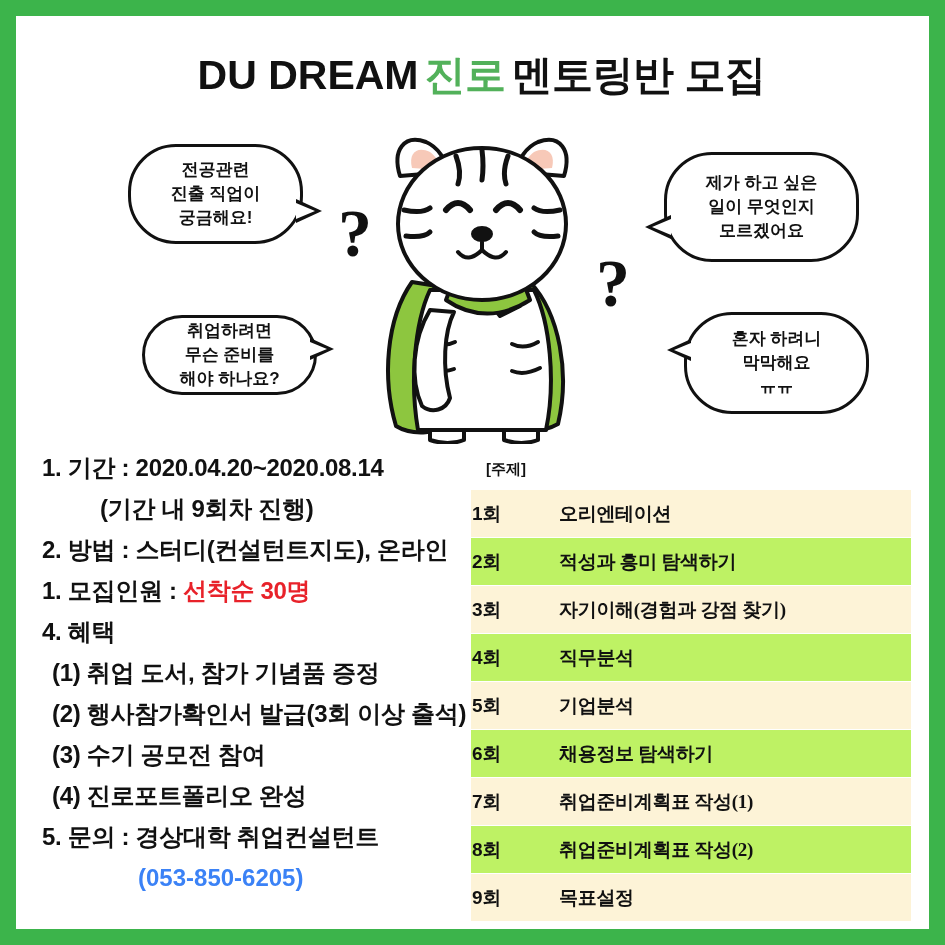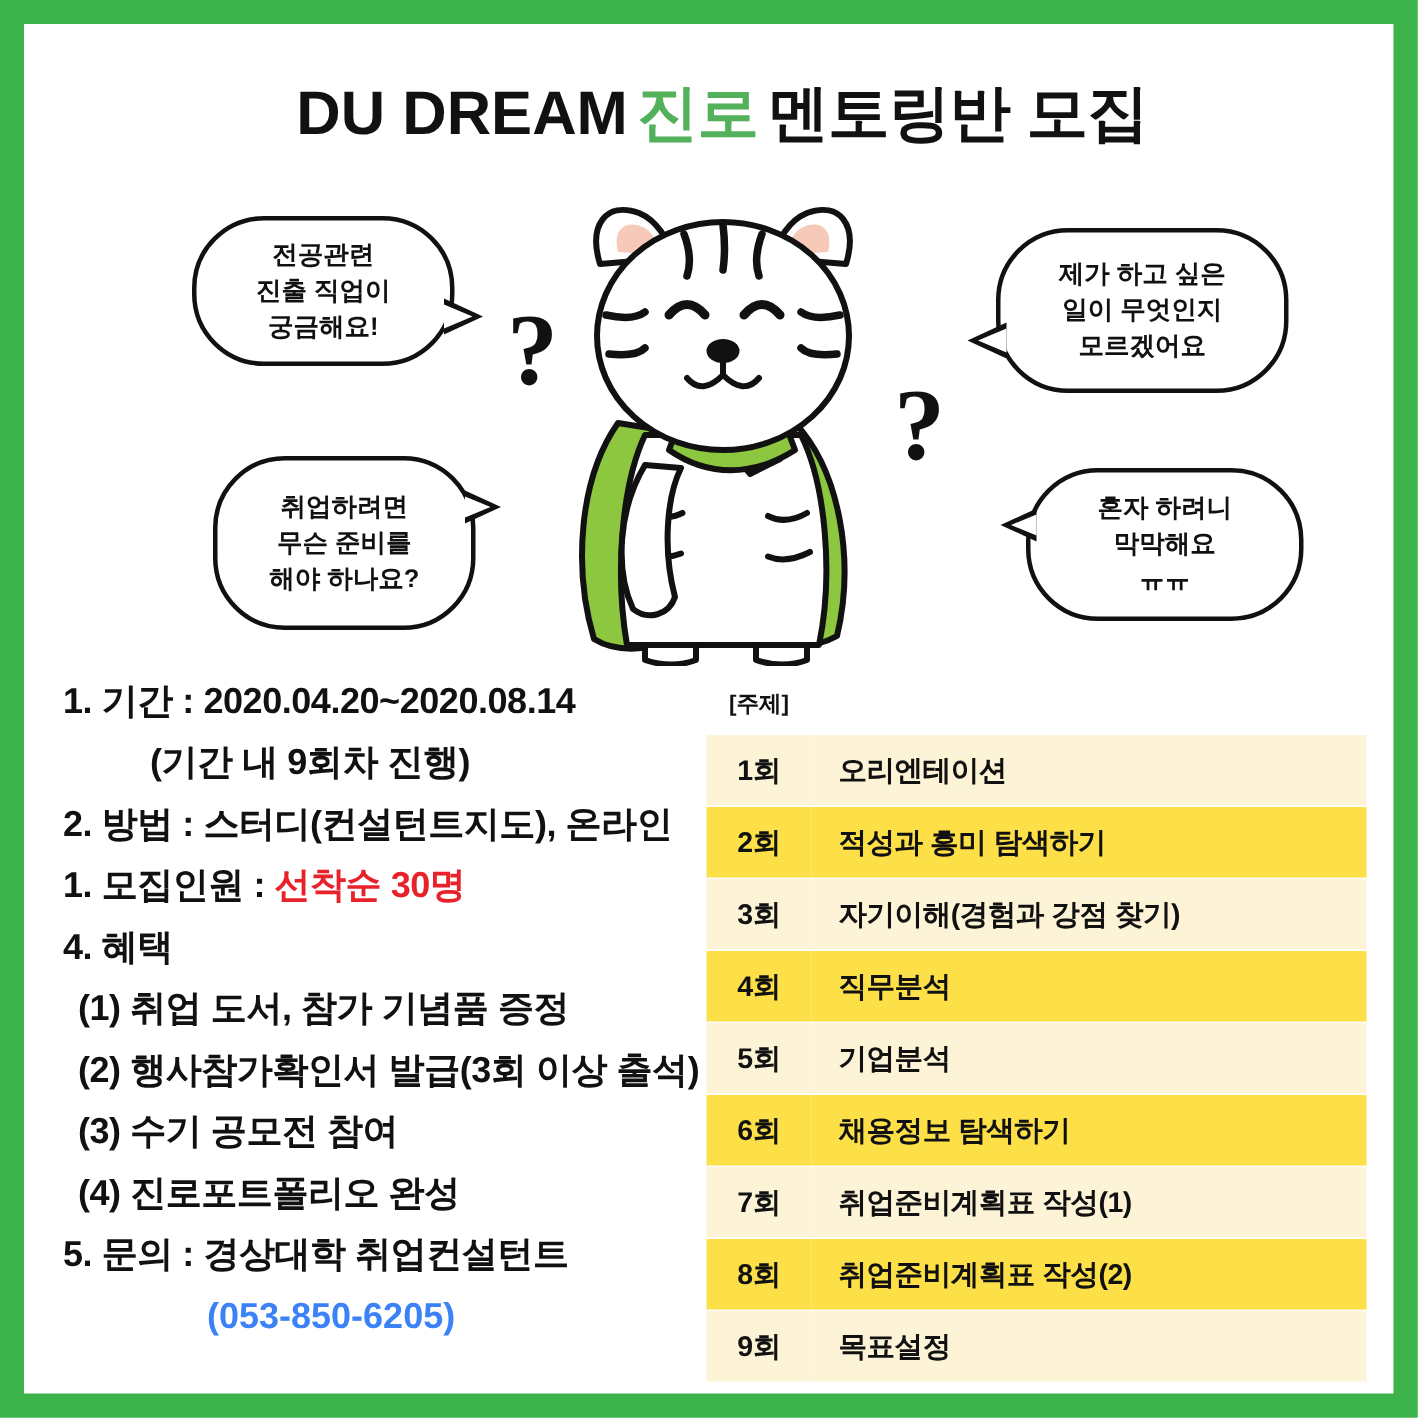--- a/index.html
+++ b/index.html
@@ -72,21 +72,21 @@
     box-sizing: border-box;
     padding: 6px 10px;
   }
   .bubble .tail,
   .bubble .tail-in {
     position: absolute;
     width: 0;
     height: 0;
   }
   .b1 { left: 112px;  top: 128px; width: 175px; height: 100px; }
-  .b2 { left: 126px;  top: 288px; width: 175px; height: 116px; }
+  .b2 { left: 126px;  top: 299px; width: 175px; height: 80px; }
   .b3 { left: 648px;  top: 136px; width: 195px; height: 110px; }
   .b4 { left: 668px;  top: 296px; width: 185px; height: 102px; }
 
   .b1 .tail { right: -22px; top: 52px; border-top: 12px solid transparent;
               border-bottom: 12px solid transparent; border-left: 26px solid #111111; }
   .b1 .tail-in { right: -15px; top: 56px; border-top: 8px solid transparent;
               border-bottom: 8px solid transparent; border-left: 19px solid #ffffff; }
   .b2 .tail { right: -20px; top: 20px; border-top: 11px solid transparent;
               border-bottom: 11px solid transparent; border-left: 24px solid #111111; }
   .b2 .tail-in { right: -13px; top: 24px; border-top: 7px solid transparent;
@@ -159,30 +159,31 @@
   .topic-table td {
     height: 45px;
     font-size: 19px;
     font-weight: bold;
     color: #111111;
     border-bottom: 1px solid #ffffff;
     letter-spacing: -0.3px;
   }
   .topic-table td.num {
     width: 68px;
-    text-align: center;
+    text-align: left;
     background: #fdf3d7;
   }
   .topic-table td.label {
     padding-left: 18px;
     background: #fdf3d7;
+    font-family: Liberation Serif, serif;
   }
   .topic-table tr.alt td.num,
   .topic-table tr.alt td.label {
-    background: #fde047;
+    background: #bef264;
   }
 </style>
 </head>
 <body>
 
 <div class="poster">
   <div class="inner">
 
     <div class="title">
       <span class="t-en">DU DREAM</span><span class="t-green">진로</span><span>멘토링반 모집</span>

